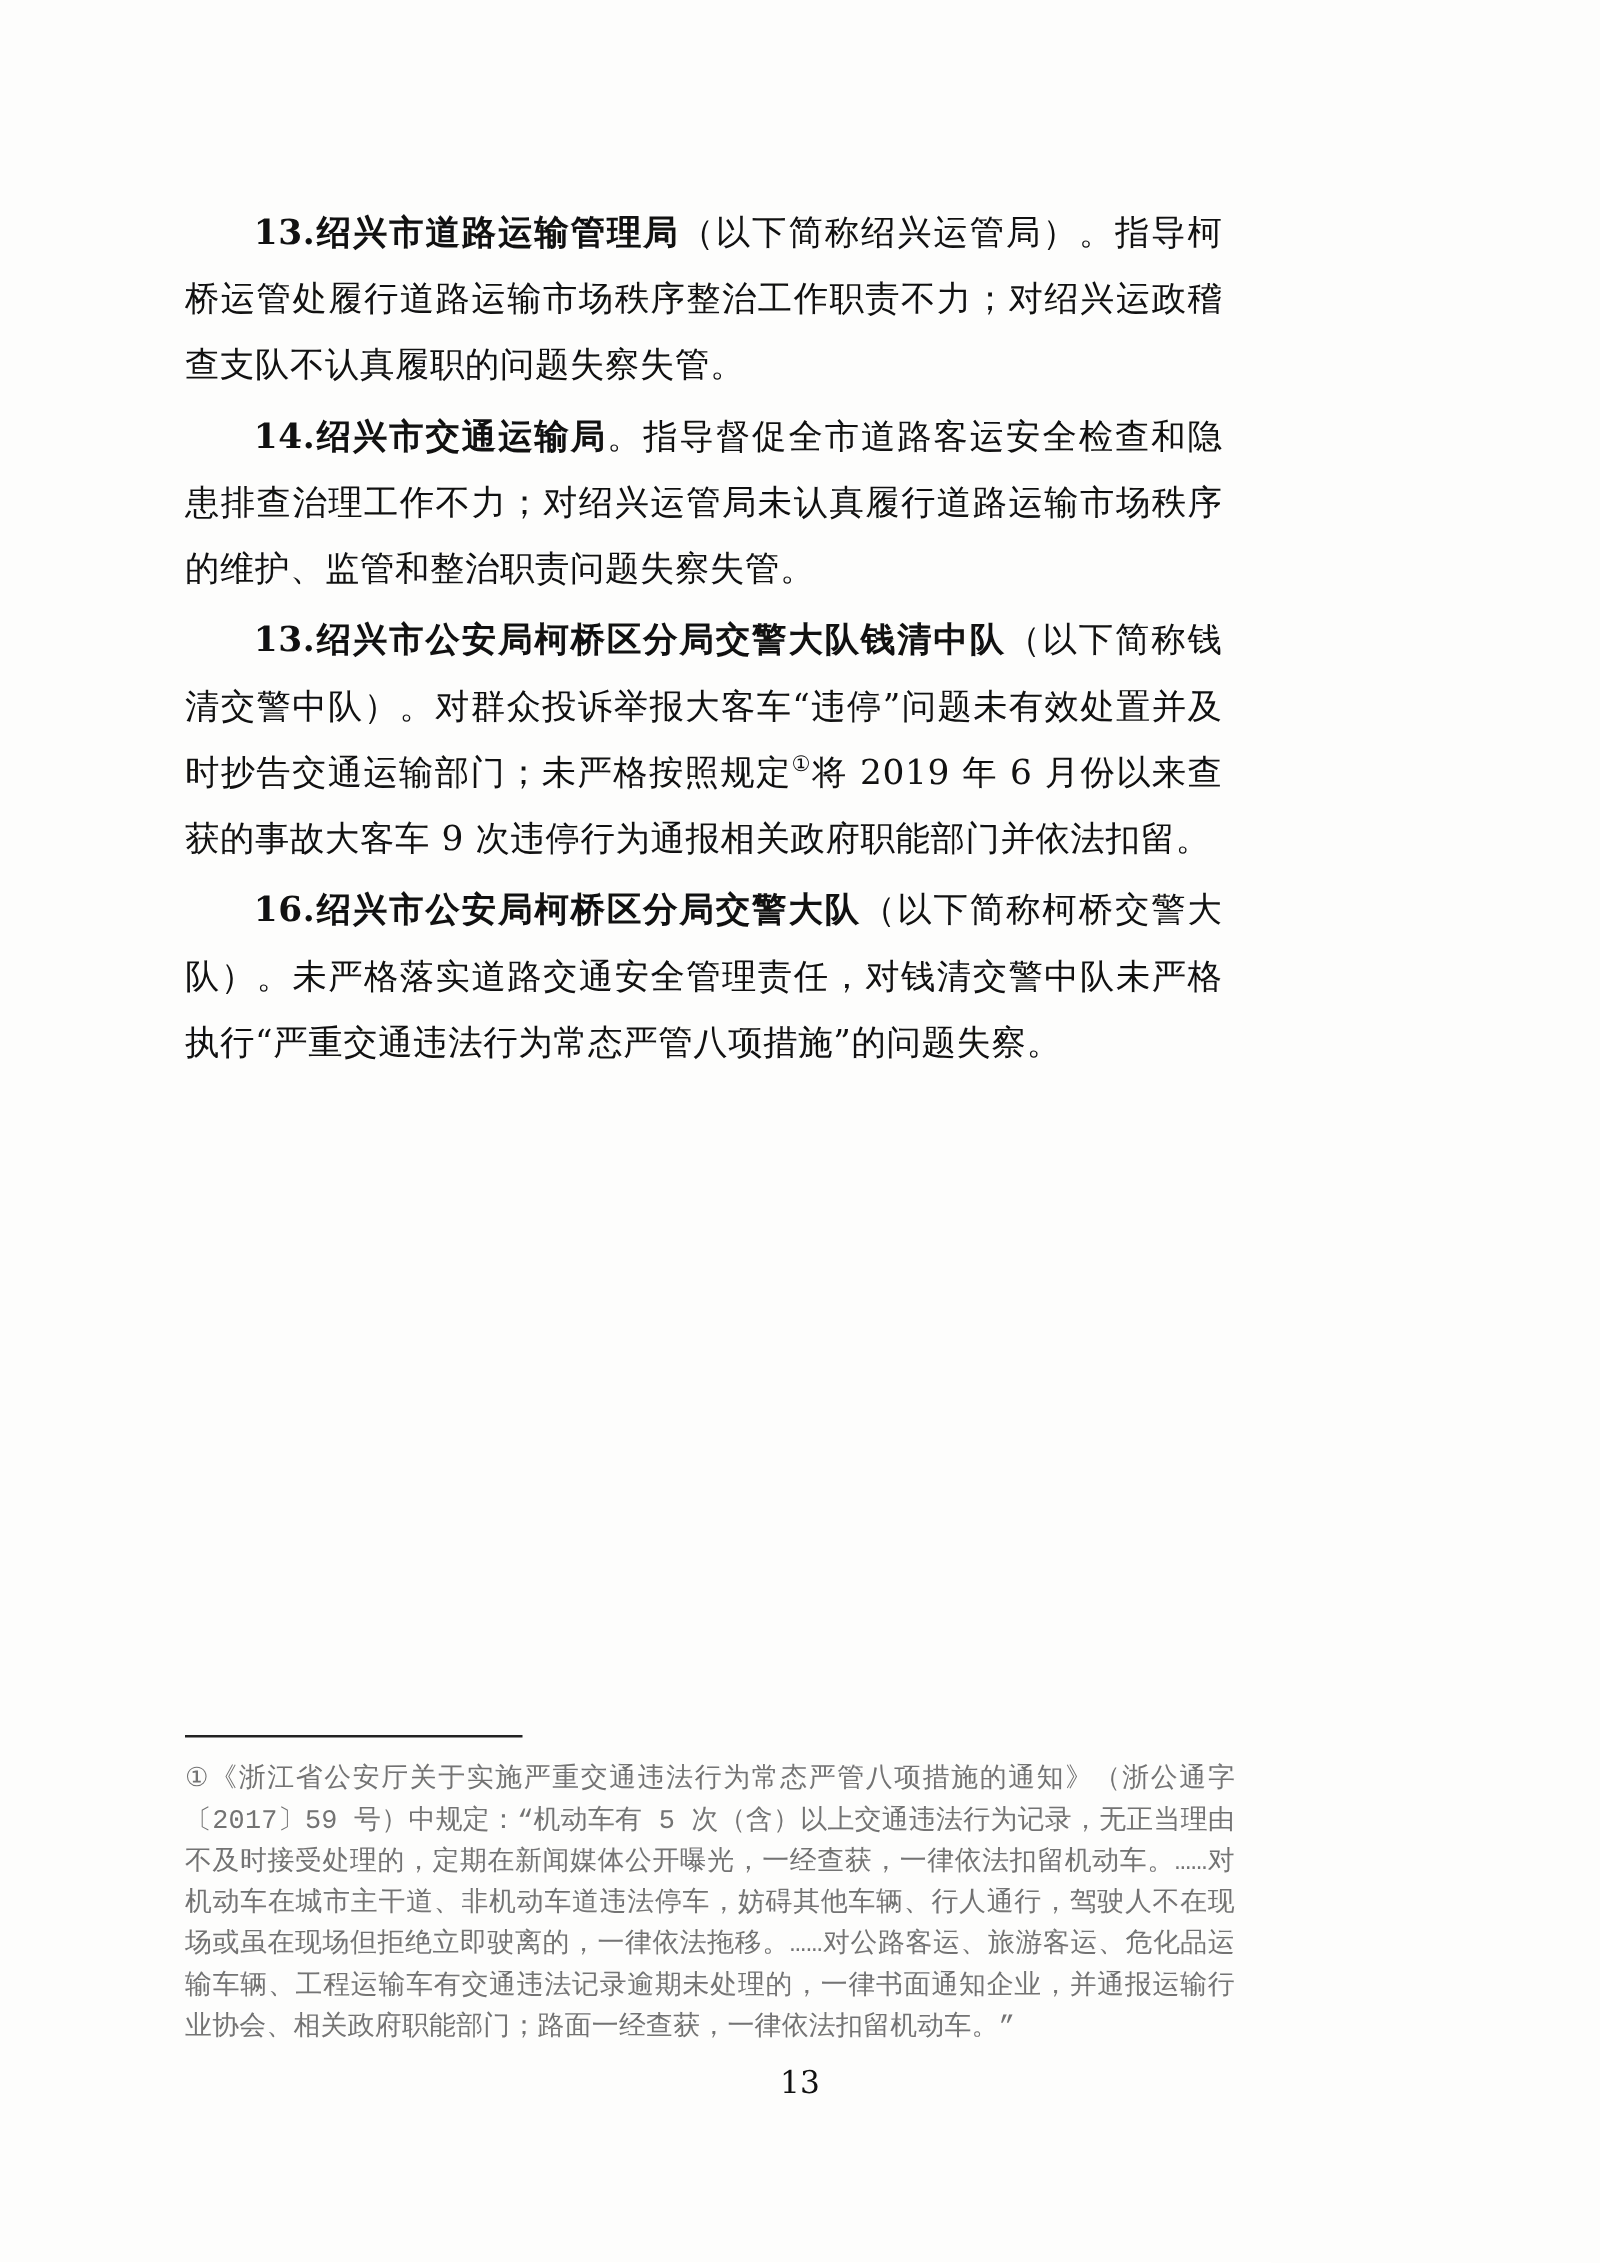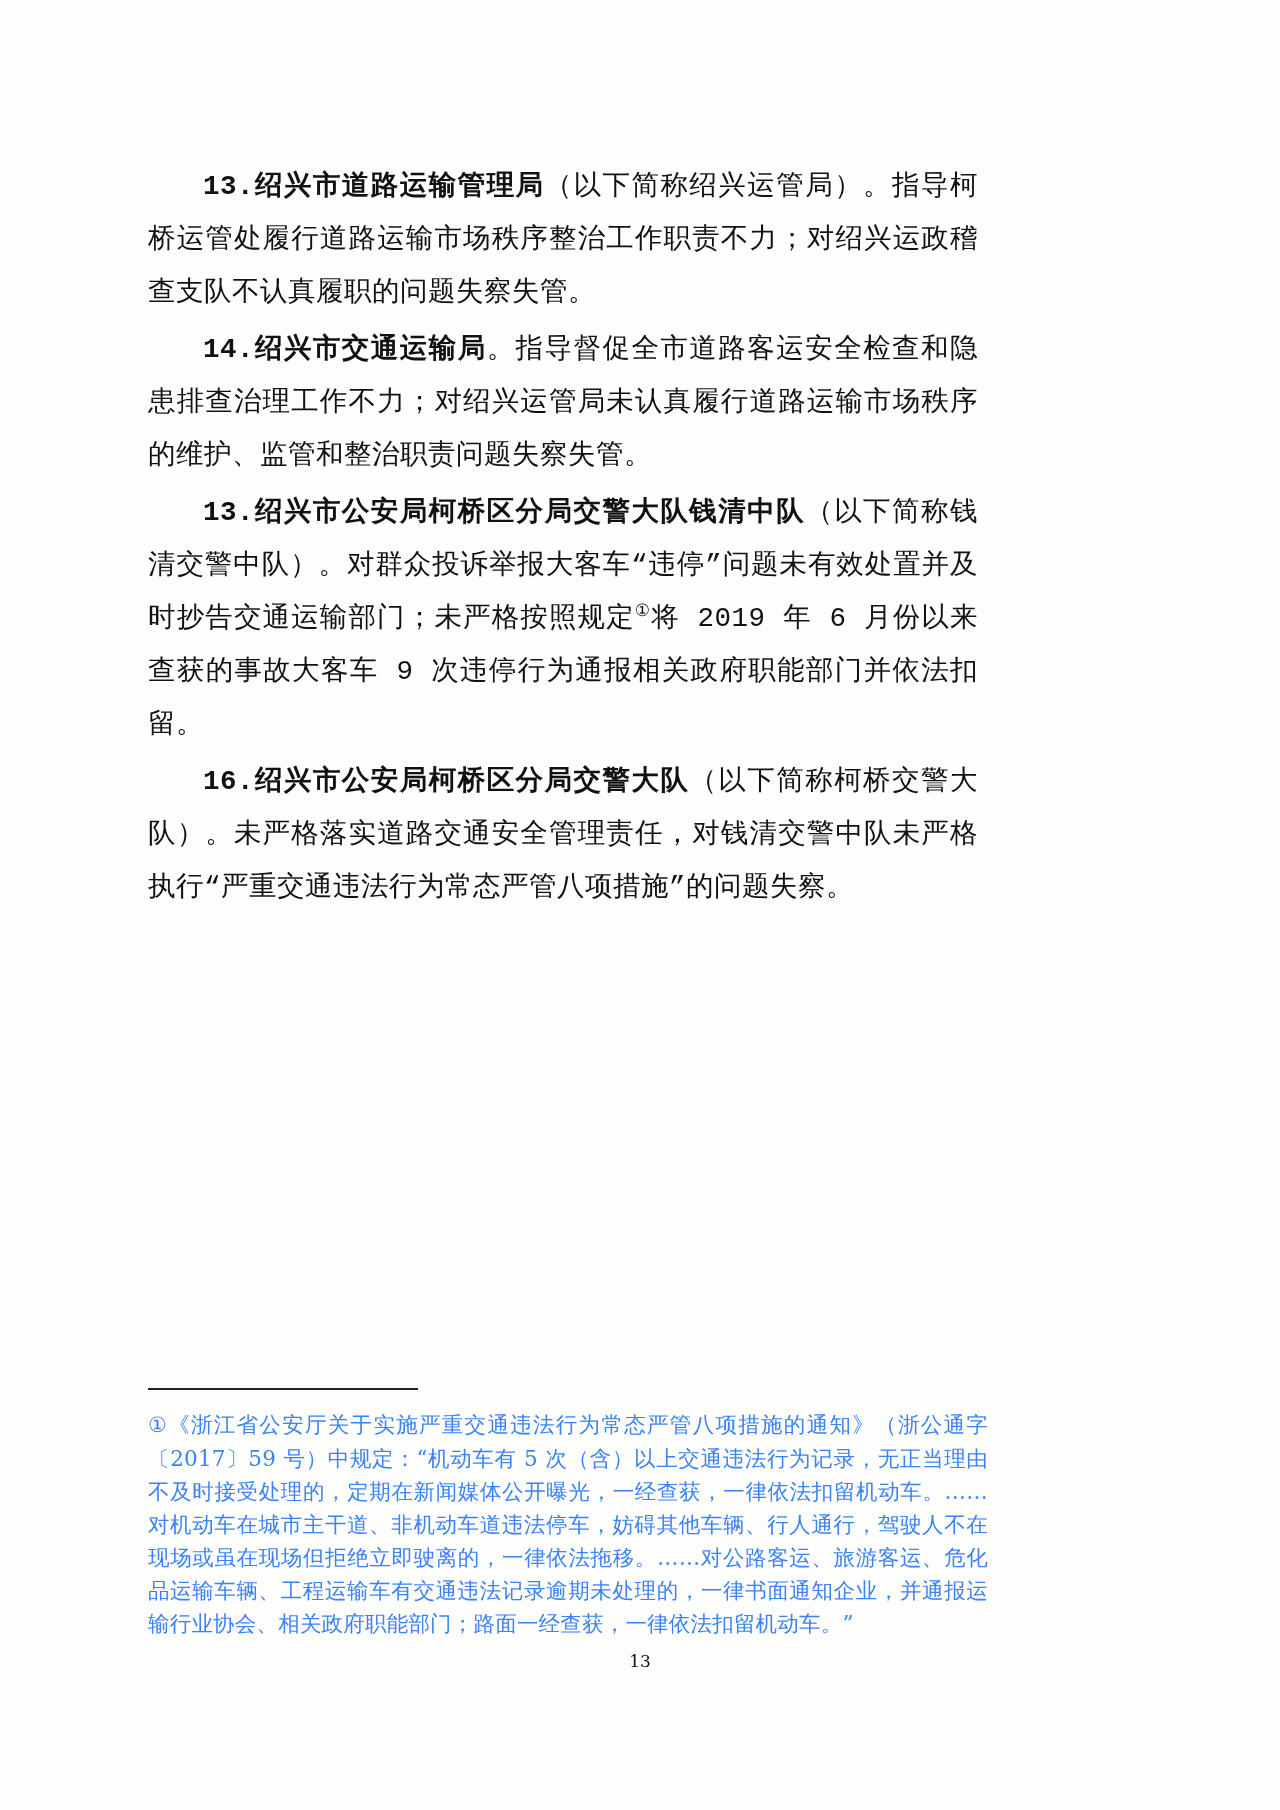--- a/index.html
+++ b/index.html
@@ -31,21 +31,20 @@
   }
   .para {
     font-size: 27.5px;
     line-height: 53px;
     text-align: justify;
     text-justify: inter-ideograph;
     text-indent: 2em;
     margin: 0 0 4px 0;
     letter-spacing: 0.5px;
     color: #111;
-    font-family: Liberation Mono, monospace;
   }
   .para .lead {
     font-weight: bold;
     letter-spacing: 0.5px;
   }
   .sup {
     font-size: 17px;
     vertical-align: super;
     line-height: 0;
   }
@@ -59,33 +58,34 @@
   }
   .footnote {
     position: absolute;
     left: 148px;
     top: 1408px;
     width: 840px;
     font-size: 21.5px;
     line-height: 33px;
     text-align: justify;
     text-justify: inter-ideograph;
-    color: #3b82f6;
+    color: #737373;
     letter-spacing: 0.2px;
+    font-family: Liberation Mono, monospace;
   }
   .footnote .fn-marker {
     font-size: 21px;
   }
   .pagenum {
     position: absolute;
     top: 1651px;
     left: 0;
     width: 1280px;
     text-align: center;
-    font-size: 17px;
+    font-size: 25px;
     color: #111;
     font-family: "DejaVu Serif", serif;
   }
 </style>
 </head>
 <body>
 
 <div class="page">
 
   <div class="content">

